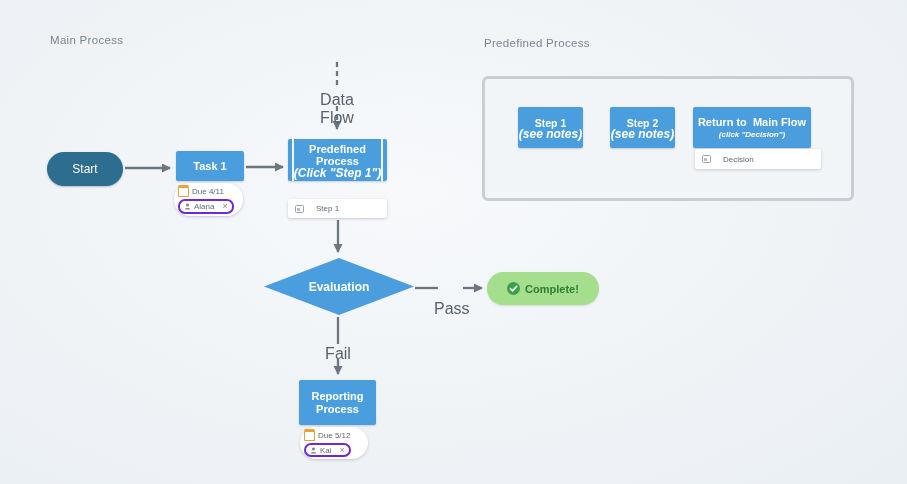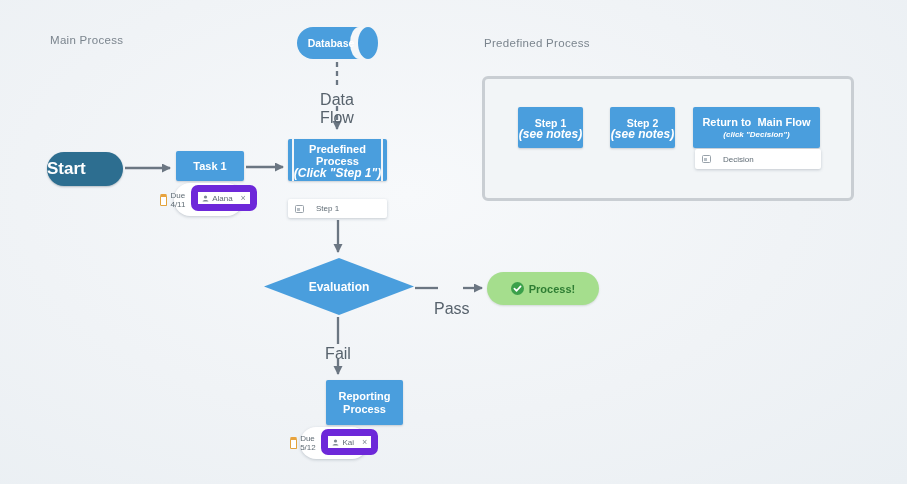--- a/index.html
+++ b/index.html
@@ -19,43 +19,43 @@
     text-align:center;border-radius:2px;box-shadow:0 1px 2px rgba(50,65,80,.22);
   }
   .box .ttl{font-size:11px;line-height:12.5px;}
   .box .sub{font-size:12px;line-height:9px;font-style:italic;font-weight:700;margin-top:1px;}
   .box .ttl-sm{font-size:10.5px;line-height:12px;}
 
   .pp-bar{position:absolute;top:0;bottom:0;width:2px;background:#F2F5F8;}
   .pp-bar.l{left:4px;} .pp-bar.r{right:4px;}
 
   .start{
-    background:#2D6E90;color:#fff;font-weight:700;font-size:17px;
-    border-radius:17px;display:flex;align-items:center;justify-content:flex-start;
+    background:#2D6E90;color:#fff;font-weight:400;font-size:12px;
+    border-radius:17px;display:flex;align-items:center;justify-content:center;
     box-shadow:0 1px 2px rgba(40,60,80,.3);
   }
   .diamond{
     background:#4A9EDD;color:#fff;font-weight:700;font-size:12px;
     clip-path:polygon(50% 0%,100% 50%,50% 100%,0% 50%);
     display:flex;align-items:center;justify-content:center;
   }
   .complete{
     background:#A5DE8D;color:#2E7D33;font-weight:700;font-size:11px;
     border-radius:17px;display:flex;align-items:center;justify-content:center;gap:5px;
     box-shadow:0 1px 2px rgba(60,90,60,.18);
   }
   .card{
     background:#fff;border-radius:16px;box-shadow:0 1px 3px rgba(55,70,90,.25);
-    padding:2px 4px;display:flex;flex-direction:row;justify-content:center;gap:2px;
+    padding:2px 4px;display:flex;flex-direction:column;justify-content:center;gap:2px;
   }
   .card.wide{flex-direction:row;justify-content:flex-start;align-items:center;gap:12px;padding:2px 7px;border-radius:2px;}
   .row{display:flex;align-items:center;gap:3px;}
   .tag-text{font-size:8px;color:#5F6B74;}
   .pill{
-    display:inline-flex;align-items:center;gap:3px;border:7px solid #6d28d9;border-radius:7px;
+    display:inline-flex;align-items:center;gap:3px;border:2px solid #6d28d9;border-radius:7px;
     padding:0 4px;height:12px;width:max-content;background:#fff;
   }
   .pill .x{font-size:9px;color:#808A93;margin-left:5px;line-height:1;cursor:pointer;}
   .ic-cal{
     width:9px;height:8px;background:#fff;border:1px solid #E2A23C;border-top:3px solid #E8A33D;
     border-radius:1.5px;display:inline-block;
   }
   .edge-label{font-size:16px;color:#57626C;font-weight:500;text-align:center;}
   .container{
     border:3px solid #C9CED3;border-radius:6px;background:#F2F5F7;
@@ -95,28 +95,20 @@
 
       <line x1="677" y1="127" x2="687" y2="127" marker-end="url(#arw)"></line>
     </g>
   </svg>
 
   <div class="sec-label" style="left:50px;top:34px;">Main Process</div>
   <div class="sec-label" style="left:484px;top:37px;">Predefined Process</div>
 
   <div class="container" style="left:482px;top:76px;width:372px;height:125px;"></div>
 
-  <div class="node db-wrap" style="left:295px;top:26px;">
-    <svg width="86" height="34" viewBox="0 0 86 34">
-      <path d="M18,1 A16,16 0 0,0 18,33 L64,33 L64,1 Z" fill="#4A9EDD"></path>
-      <ellipse cx="64" cy="17" rx="9" ry="16" fill="#F4F7F9"></ellipse>
-      <ellipse cx="73" cy="17" rx="10" ry="16" fill="#4A9EDD"></ellipse>
-    </svg>
-    <span class="db-label">Database</span>
-  </div>
 
   <div class="edge-label" style="left:305px;top:91px;width:64px;">Data Flow</div>
 
   <div class="node start" style="left:47px;top:152px;width:76px;height:34px;">
     <span>Start</span>
   </div>
 
   <div class="node box" style="left:176px;top:151px;width:68px;height:30px;">
     <span class="ttl">Task 1</span>
   </div>
@@ -155,24 +147,24 @@
   </div>
 
   <div class="edge-label" style="left:434px;top:281px;width:32px;margin-top:19px;">Pass</div>
   <div class="edge-label" style="left:322px;top:345px;width:32px;">Fail</div>
 
   <div class="node complete" style="left:487px;top:272px;width:112px;height:33px;">
     <svg width="13" height="13" viewBox="0 0 13 13">
       <circle cx="6.5" cy="6.5" r="6.5" fill="#3BA04A"></circle>
       <path d="M3.4,6.7 L5.6,8.8 L9.6,4.4" fill="none" stroke="#fff" stroke-width="1.7" stroke-linecap="round" stroke-linejoin="round"></path>
     </svg>
-    <span>Process!</span>
-  </div>
-
-  <div class="node box" style="left:299px;top:380px;width:77px;height:45px;margin-left:27px;">
+    <span>Complete!</span>
+  </div>
+
+  <div class="node box" style="left:299px;top:380px;width:77px;height:45px;">
     <span class="ttl">Reporting</span>
     <span class="ttl">Process</span>
   </div>
   <div class="card" style="left:300px;top:427px;width:68px;height:32px;justify-content:center;">
     <div class="row">
       <span class="ic-cal"></span>
       <span class="tag-text">Due 5/12</span>
     </div>
     <div class="pill">
       <svg width="7" height="7" viewBox="0 0 7 7">
@@ -187,21 +179,21 @@
   <div class="node box" style="left:518px;top:107px;width:65px;height:41px;">
     <span class="ttl-sm">Step 1</span>
     <span class="sub">(see notes)</span>
   </div>
 
   <div class="node box" style="left:610px;top:107px;width:65px;height:41px;">
     <span class="ttl-sm">Step 2</span>
     <span class="sub">(see notes)</span>
   </div>
 
-  <div class="node box" style="left:693px;top:107px;width:127px;height:41px;">
+  <div class="node box" style="left:693px;top:107px;width:118px;height:41px;">
     <span class="ttl" style="white-space:pre-wrap;">Return to  Main Flow</span>
     <span class="sub" style="font-size:8px;">(click "Decision")</span>
   </div>
   <div class="card wide" style="left:695px;top:149px;width:126px;height:20px;">
     <svg width="9" height="8" viewBox="0 0 9 8">
       <rect x="0.5" y="0.5" width="8" height="7" rx="1" fill="none" stroke="#99A2AA"></rect>
       <rect x="2" y="3" width="3" height="3" fill="#B6BEC5"></rect>
     </svg>
     <span class="tag-text">Decision</span>
   </div>

